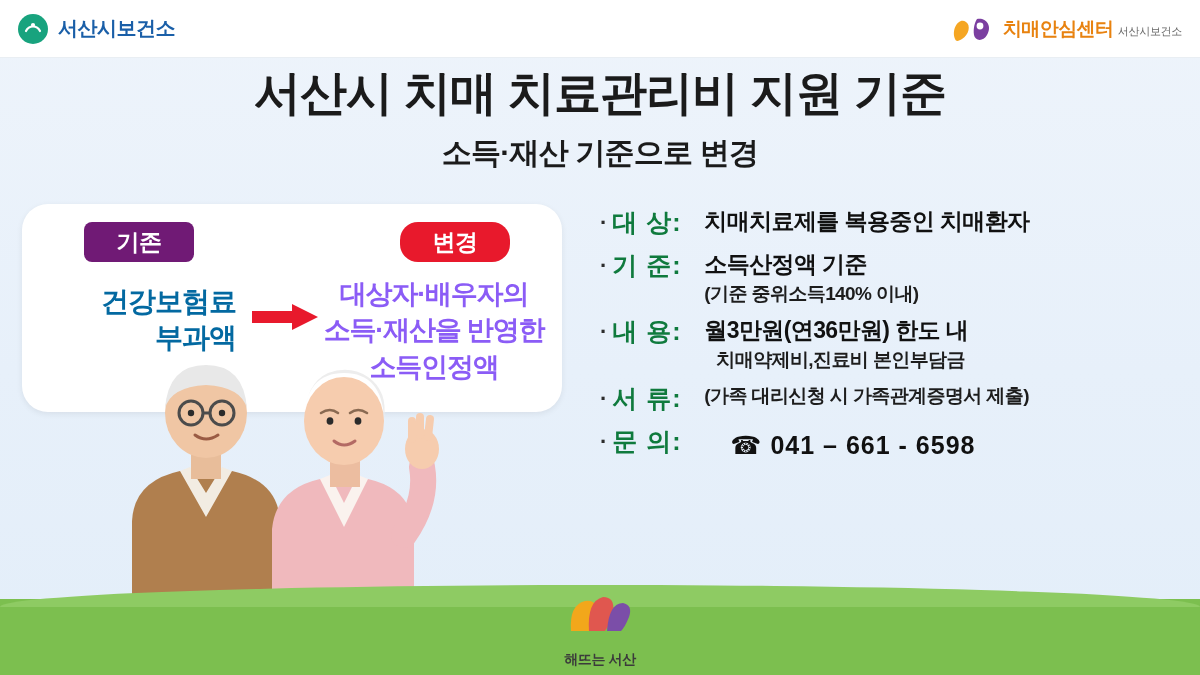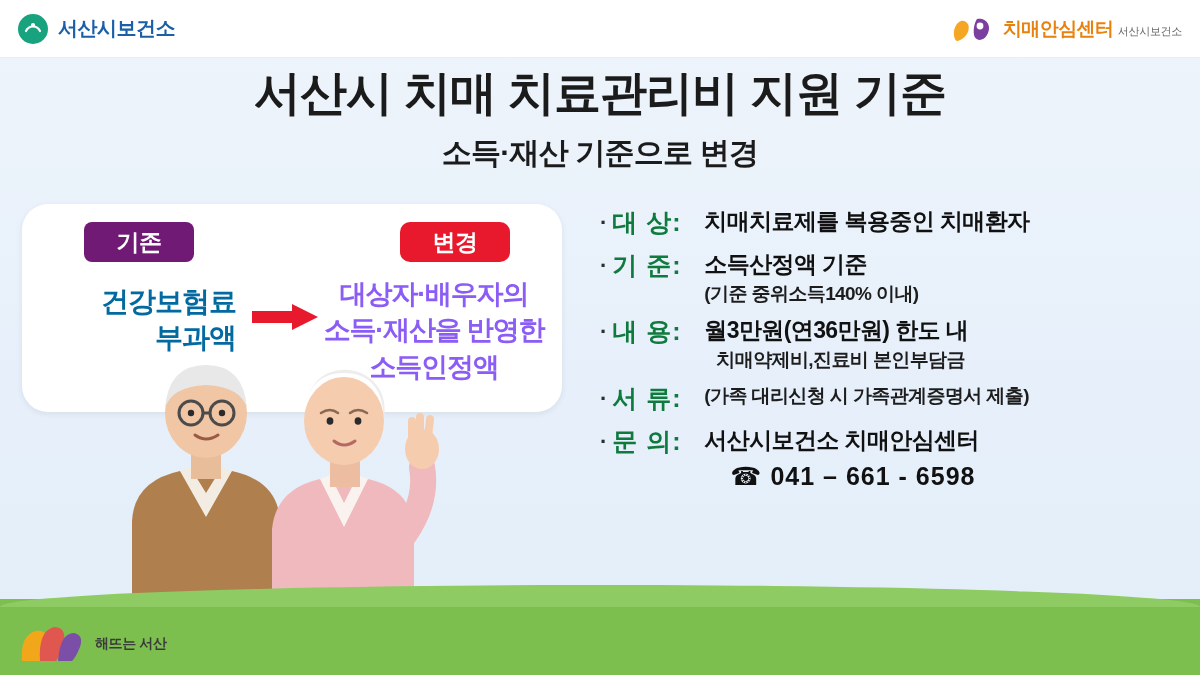--- a/index.html
+++ b/index.html
@@ -66,21 +66,21 @@
     box-shadow: 0 2px 6px rgba(0,0,0,0.07);
   }
   .chip {
     position: absolute; top: 18px;
     display: flex; align-items: center; justify-content: center;
     border-radius: 8px;
     font-size: 23px; font-weight: bold; color: #ffffff;
     letter-spacing: -0.5px;
   }
   .chip-before { left: 62px; width: 110px; height: 40px; background: #701a75; }
-  .chip-after  { left: 378px; width: 110px; height: 40px; background: #e8192c; border-radius: 10px; }
+  .chip-after  { left: 378px; width: 110px; height: 40px; background: #e8192c; border-radius: 18px; }
 
   .before-text {
     position: absolute; left: 34px; top: 80px; width: 180px;
     text-align: right; font-size: 28px; font-weight: bold; color: #0369a1;
     line-height: 1.28; letter-spacing: -1px;
   }
   .arrow {
     position: absolute; left: 228px; top: 98px; width: 70px; height: 30px;
   }
   .after-text {
@@ -118,21 +118,21 @@
   .green-band {
     position: absolute; left: 0; bottom: 0; width: 1200px; height: 76px;
     background: #7cbf4f;
   }
   .green-band::before {
     content: ""; position: absolute; left: 0; top: -14px; width: 1200px; height: 22px;
     background: #8ecb63; border-radius: 50% 50% 0 0 / 100% 100% 0 0;
   }
   .footer-logo {
     position: absolute; left: 0; bottom: 6px; width: 1200px;
-    display: flex; flex-direction: row; align-items: center; gap: 1px; padding-left: 8px;
+    display: flex; flex-direction: column; align-items: center; gap: 12px;
   }
   .footer-logo .f-text {
     font-size: 14px; font-weight: bold; color: #3b3b3b; letter-spacing: -0.4px;
   }
 
   
   .couple { position: absolute; left: 92px; bottom: 54px; width: 390px; height: 300px; }
 </style>
 </head>
 <body>
@@ -222,21 +222,20 @@
       <span class="label">서 류:</span>
       <span class="value">
         <span class="sub">(가족 대리신청 시 가족관계증명서 제출)</span>
       </span>
     </div>
 
     <div class="info-row">
       <span class="bullet">·</span>
       <span class="label">문 의:</span>
       <span class="value">
-        <span>서산시보건소 치매안심센터</span>
         <span class="phone">☎ 041 – 661 - 6598</span>
       </span>
     </div>
 
   </div>
 
   <div class="couple">
     <svg width="390" height="300" viewBox="0 0 390 300" aria-hidden="true">
 
       <g>

